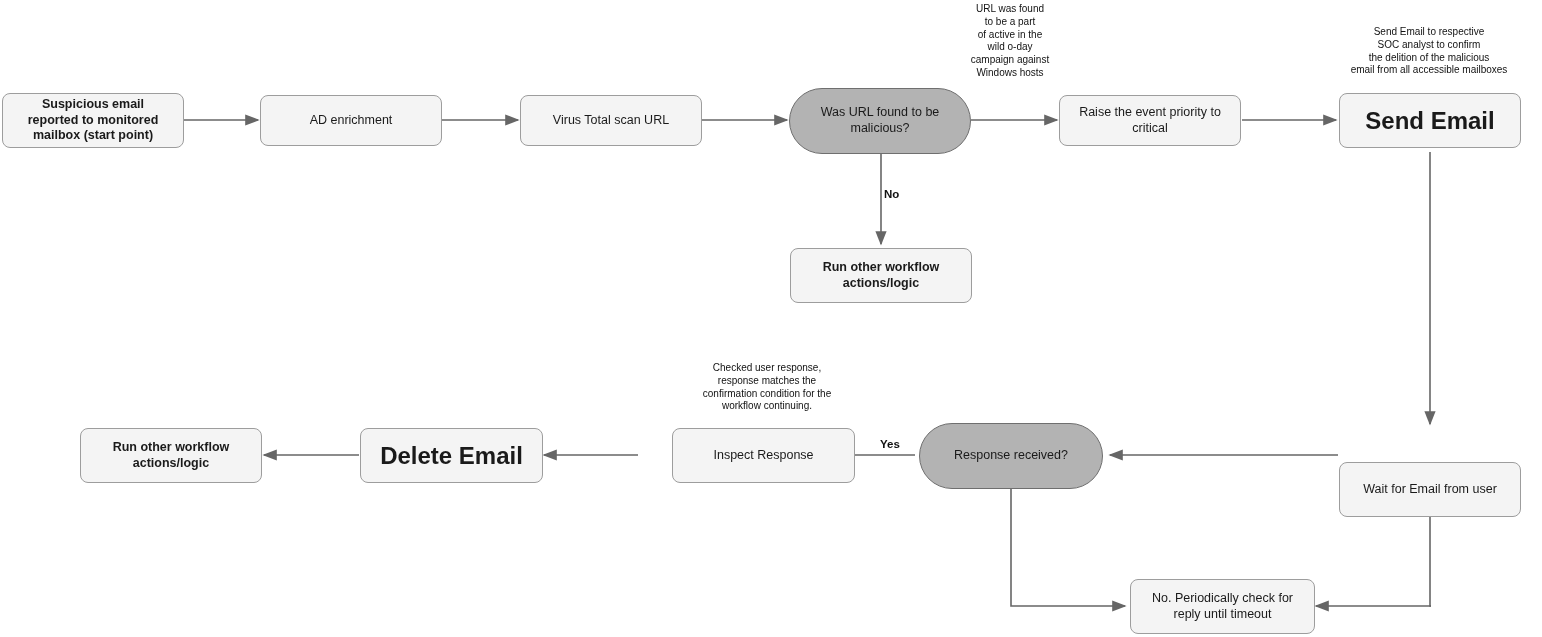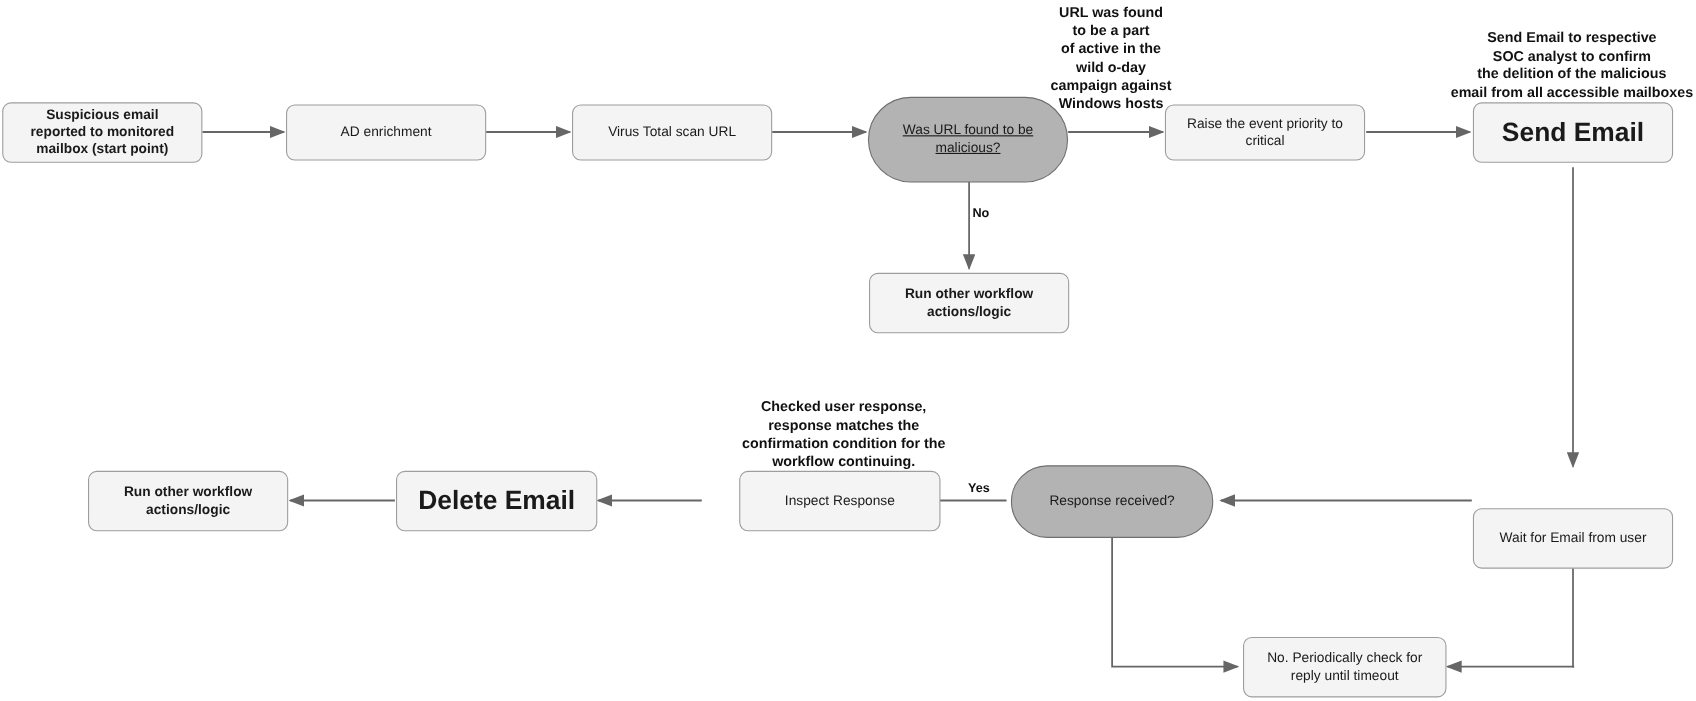--- a/index.html
+++ b/index.html
@@ -59,22 +59,22 @@
   .plain-sm {
     font-weight: normal;
     font-size: 12.5px;
   }
   .big {
     font-weight: bold;
     font-size: 24px;
   }
   .note {
     position: absolute;
-    font-size: 13px;
-    font-weight: bold;
+    font-size: 10px;
+    font-weight: normal;
     text-align: center;
     line-height: 1.28;
     color: #111;
     white-space: pre-line;
   }
   .edge-label {
     position: absolute;
     font-size: 11.5px;
     font-weight: bold;
     color: #111;
@@ -128,21 +128,21 @@
   </div>
 
   <div class="node process" style="left:260px; top:95px; width:182px; height:51px;">
     <span class="label plain-sm">AD enrichment</span>
   </div>
 
   <div class="node process" style="left:520px; top:95px; width:182px; height:51px;">
     <span class="label plain-sm">Virus Total scan URL</span>
   </div>
 
-  <div class="node decision" style="left:789px; top:88px; width:182px; height:78px;text-decoration:underline;">
+  <div class="node decision" style="left:789px; top:88px; width:182px; height:66px;">
     <span class="label plain-sm">Was URL found to be
 malicious?</span>
   </div>
 
   <div class="node process" style="left:1059px; top:95px; width:182px; height:51px;text-align:center;">
     <span class="label plain-sm">Raise the event priority to
 critical</span>
   </div>
 
   <div class="node process" style="left:1339px; top:93px; width:182px; height:55px;">

